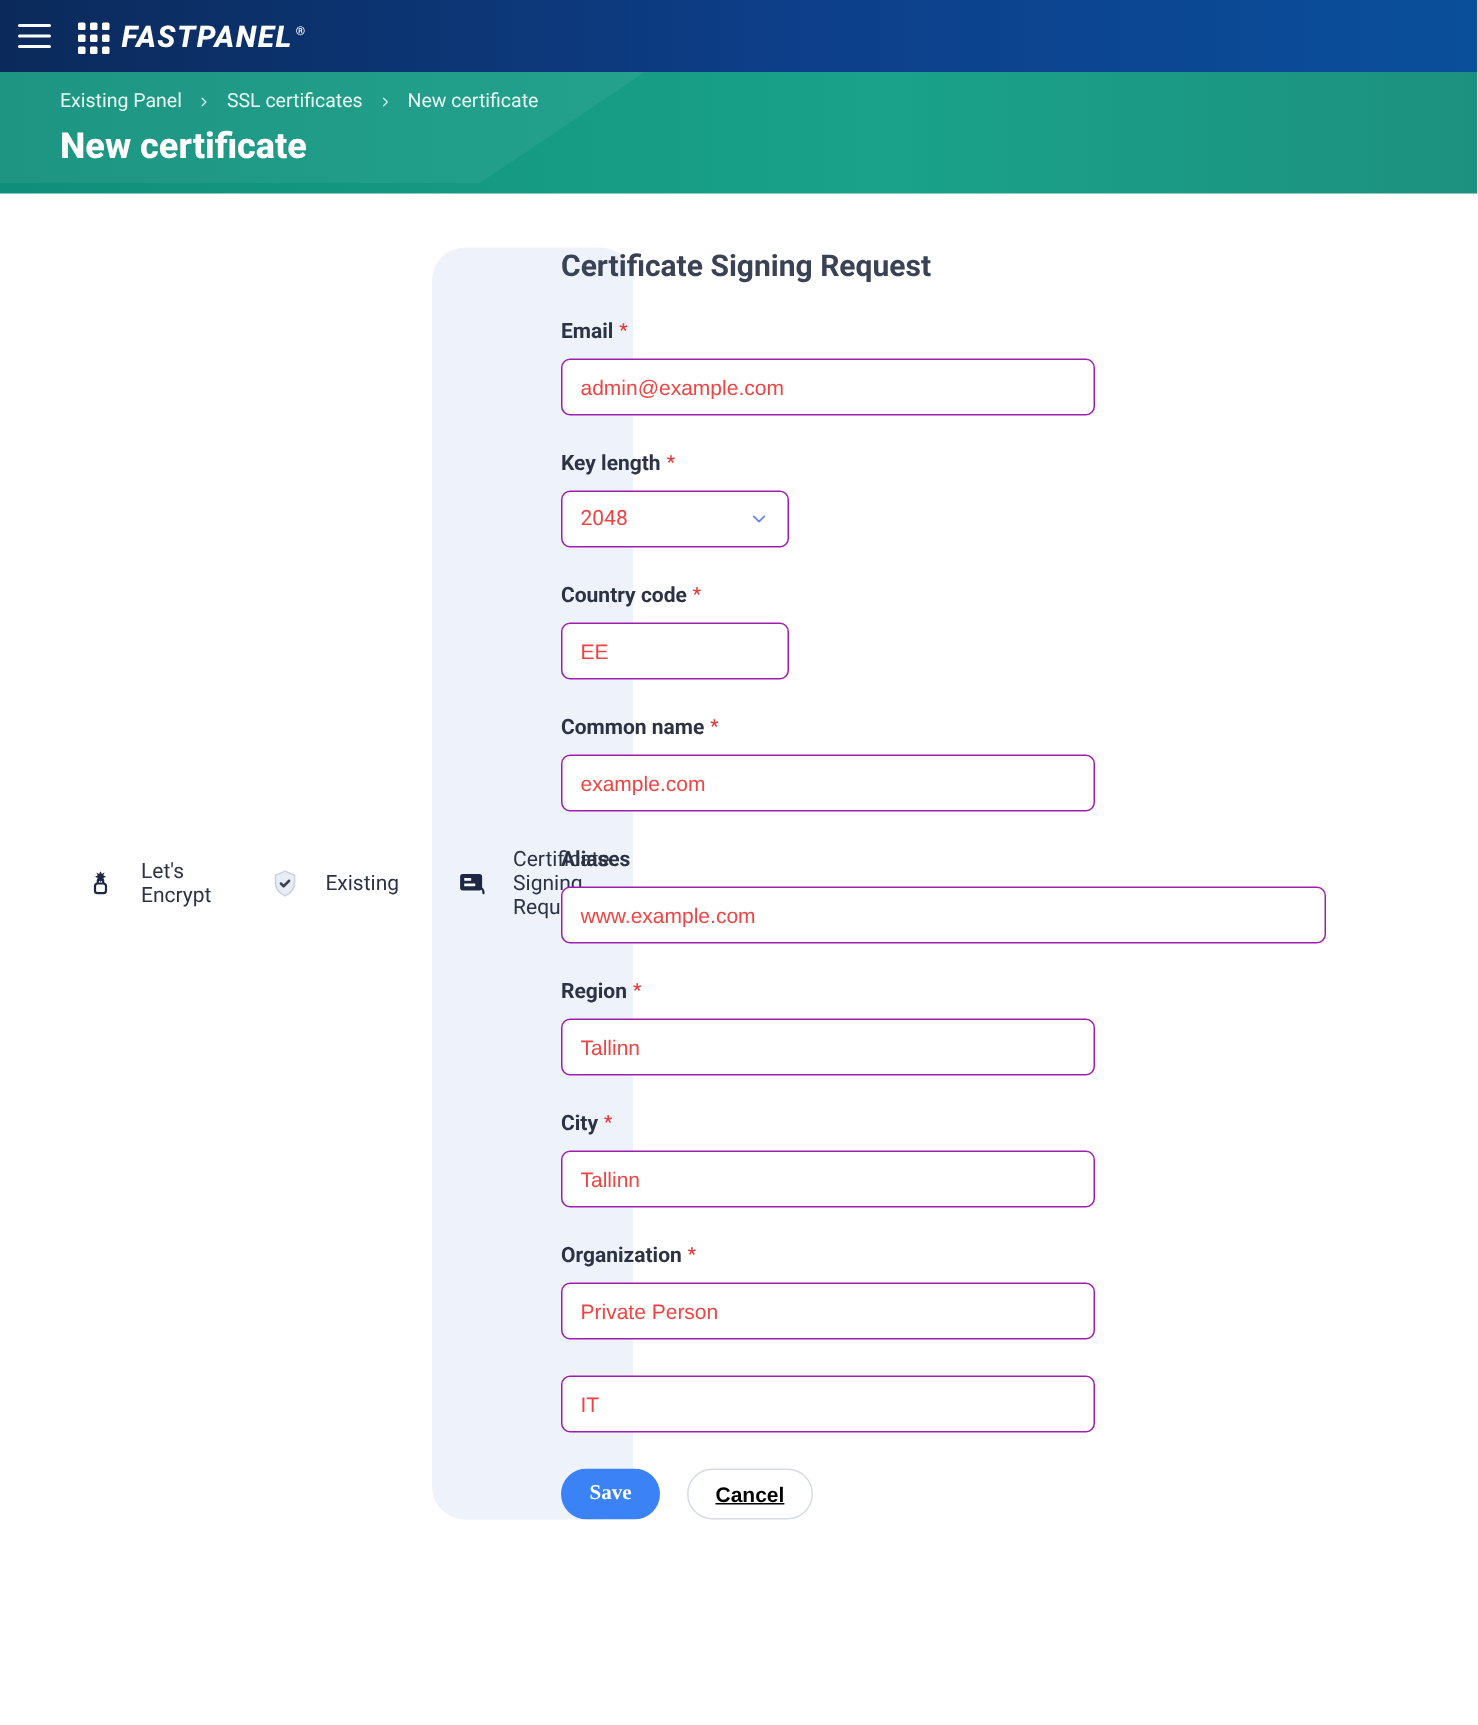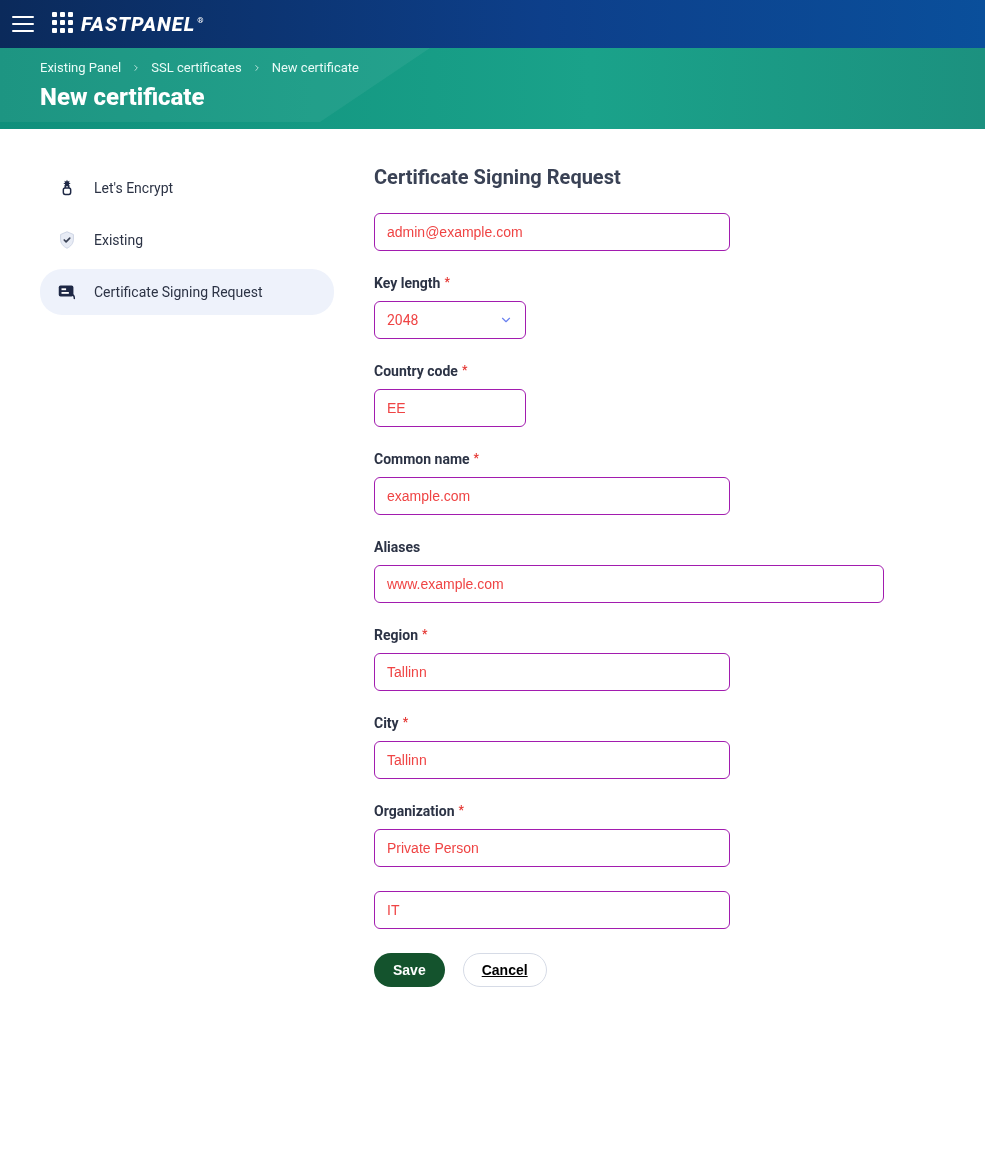--- a/index.html
+++ b/index.html
@@ -23,21 +23,21 @@
   }
   .hamburger {
     width: 24px; height: 24px;
     display: flex; flex-direction: column; justify-content: center; gap: 5px;
     cursor: pointer;
   }
   .hamburger span {
     display: block; height: 2px; width: 22px; background: #fff; border-radius: 1px;
   }
   .logo {
-    display: flex; align-items: flex-start; gap: 8px;
+    display: flex; align-items: flex-end; gap: 8px;
     color: #fff; font-weight: 800; letter-spacing: 1px;
     font-style: italic;
     font-size: 20px;
   }
   .logo .mark {
     display: inline-flex; gap: 3px;
   }
   .logo .mark i {
     display: inline-block; width: 5px; height: 5px; background:#fff; border-radius:1px;
   }
@@ -83,21 +83,21 @@
   .content {
     max-width: 905px;
     margin: 0 auto;
     display: grid;
     grid-template-columns: 294px 1fr;
     gap: 40px;
     padding: 36px 0 40px;
   }
 
   .side {
-    display: flex; flex-direction: column; gap: 6px;
+    display: flex; flex-direction: row; gap: 6px;
   }
   .side-item {
     display: flex; align-items: center; gap: 16px;
     padding: 12px 16px;
     border-radius: 22px;
     color: #2C3345;
     cursor: pointer;
   }
   .side-item .icon {
     width: 22px; height: 22px; display:flex; align-items:center; justify-content:center;
@@ -133,21 +133,21 @@
     cursor:pointer; user-select:none;
   }
   .select .chev { color:#6b82f0; display:inline-flex; }
 
   .actions { display:flex; gap:18px; margin-top: 6px; }
   .btn {
     border-radius: 18px; height: 34px; padding: 0 18px; font-size:14px; font-weight:600;
     display:inline-flex; align-items:center; justify-content:center; cursor:pointer;
     border:1px solid transparent;
   }
-  .btn-primary { background:#14532d; color:#fff; }
+  .btn-primary { background:#3b82f6; color:#fff;font-family:Liberation Serif, serif; }
   .btn-secondary { background:#fff; color:#000000; border-color:#d6dbe6;text-decoration:underline; }
 
   
   .sep svg, .chev svg, .icon svg { display:block; }
 </style>
 </head>
 <body>
 
 <div class="topbar">
   <div class="hamburger">
@@ -234,20 +234,21 @@
         </svg>
       </span>
       <span>Certificate Signing Request</span>
     </div>
   </aside>
 
   <section class="form">
     <h2>Certificate Signing Request</h2>
 
     <div class="field">
+      <label><span>Email</span><span class="req">*</span></label>
       <input class="input w-356" type="text" value="admin@example.com" style="">
     </div>
 
     <div class="field">
       <label><span>Key length</span><span class="req">*</span></label>
       <div class="select w-152" role="button">
         <span>2048</span>
         <span class="chev">
           <svg width="14" height="14" viewBox="0 0 24 24" fill="none">
               <path d="M6 9l6 6 6-6" stroke="#6b82f0" stroke-width="2" stroke-linecap="round" stroke-linejoin="round"></path>

